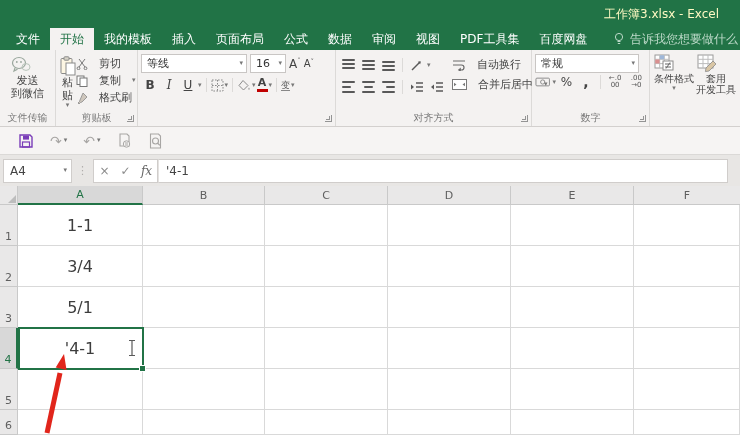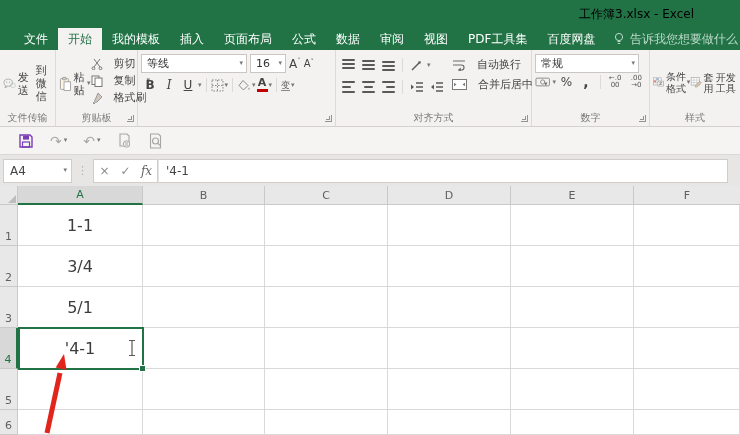--- a/index.html
+++ b/index.html
@@ -1,36 +1,36 @@
 <!DOCTYPE html>
 <html><head>
 <meta charset="utf-8">
 <style>
 *{margin:0;padding:0;box-sizing:border-box}
 html,body{width:740px;height:435px;overflow:hidden}
 body{font-family:"DejaVu Sans","Liberation Sans",sans-serif;font-size:12px;color:#333;background:#fff}
 
 
 .titlebar{height:28px;background:#217346;display:flex;align-items:center;justify-content:flex-end}
-.titlebar .title{color:#000000;font-size:12px;margin-right:46px;white-space:nowrap}
-
-
-.tabrow{height:22px;background:#217346;display:flex;align-items:stretch;padding-left:14px}
+.titlebar .title{color:#fef9c3;font-size:12px;margin-right:21px;white-space:nowrap}
+
+
+.tabrow{height:22px;background:#217346;display:flex;align-items:stretch;padding-left:6px}
 .tab{color:#fff;font-size:12px;padding:0 10px;display:flex;align-items:center;white-space:nowrap;cursor:default}
 .tab.active{background:#f4f2f1;color:#217346}
 .tellme{margin-left:auto;display:flex;align-items:center;gap:5px;color:#bcd9c8;font-size:12px;white-space:nowrap;overflow:hidden;padding:0 2px;min-width:0}
 
 
 .ribbon{height:77px;background:#f4f2f1;display:flex;border-bottom:1px solid #d3d0ce}
 .rgroup{position:relative;border-right:1px solid #dcdad8;display:flex;flex-direction:column;flex-shrink:0}
 .rg-body{flex:1;display:flex;padding:4px 3px 0}
 .rg-label{height:15px;text-align:center;font-size:10px;color:#7a7a7a;line-height:13px}
 .launcher{position:absolute;right:3px;bottom:4px;width:7px;height:7px;border-right:1px solid #949494;border-bottom:1px solid #949494}
 .launcher::after{content:"";position:absolute;right:1px;bottom:1px;width:3px;height:3px;border-right:1px solid #949494;border-bottom:1px solid #949494}
-.bigbtn{display:flex;flex-direction:row;align-items:center;justify-content:flex-start;font-size:11px;color:#444;line-height:13px;text-align:center;padding-top:2px}
+.bigbtn{display:flex;flex-direction:column;justify-content:flex-start;font-size:11px;color:#444;line-height:13px;text-align:center;padding-top:2px}
 .sbtn{display:flex;align-items:center;gap:11px;font-size:11px;color:#444;height:17px;white-space:nowrap}
 .dd{font-size:7px;color:#777;line-height:1}
 .combo{background:#fff;border:1px solid #c9c6c4;height:19px;display:flex;align-items:center;font-size:11px;padding:0 3px 0 5px;color:#333}
 .combo .dd{margin-left:auto}
 .icn{flex-shrink:0}
 .vr{width:1px;background:#dcdad8;margin:1px 3px}
 
 
 .glyphbtn{width:18px;height:18px;display:flex;align-items:center;justify-content:center;font-size:12px;color:#444}
 .bold{font-weight:bold}.ital{font-style:italic;font-family:"DejaVu Serif",serif}.undl{text-decoration:underline}
@@ -362,21 +362,20 @@
       <div class="bigbtn" style="font-size:10px;line-height:11px">
         <svg width="22" height="19" viewBox="0 0 22 19">
             <rect x="2" y="1" width="15" height="13" fill="#fff" stroke="#9a9a9a"></rect>
             <path d="M2 5.3h15M2 9.6h15M7 1v13M12 1v13" stroke="#bdbdbd"></path>
             <path d="M10 14l7-7 3 3-7 7-3.6.6z" fill="#d9c6a5" stroke="#8a8a8a" stroke-width="0.8"></path>
           </svg>
         <span>套用</span>
         <span>开发工具</span>
       </div>
     </div>
-    <div class="rg-label">样式</div>
   </div>
 </div>
 
 <div class="qat">
   <span class="qbtn">
     <svg width="16" height="16" viewBox="0 0 16 16">
         <path d="M2 2h10l2 2v10H2z" fill="none" stroke="#7a3db8" stroke-width="1.4"></path>
         <rect x="5" y="2.6" width="6" height="4" fill="#7a3db8"></rect>
         <rect x="4.5" y="9" width="7" height="5" fill="none" stroke="#7a3db8" stroke-width="1.2"></rect>
       </svg>

